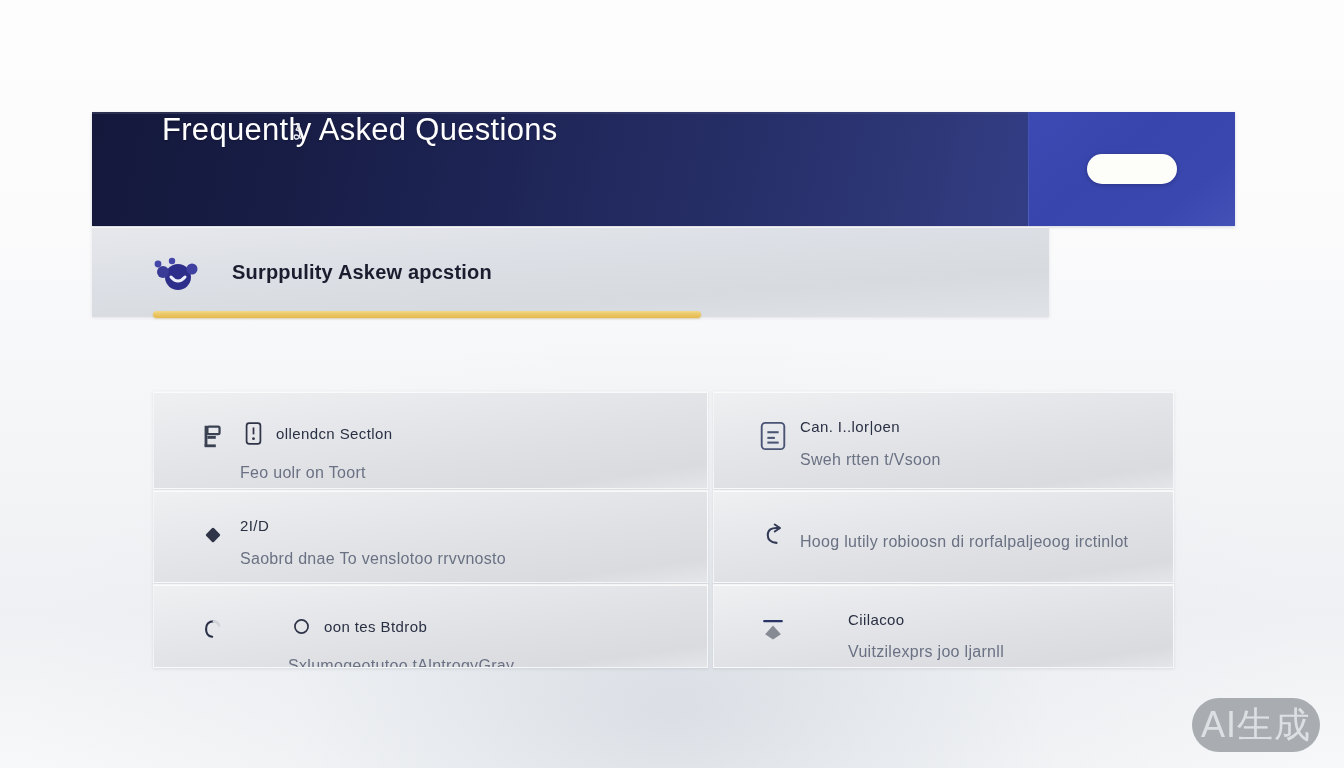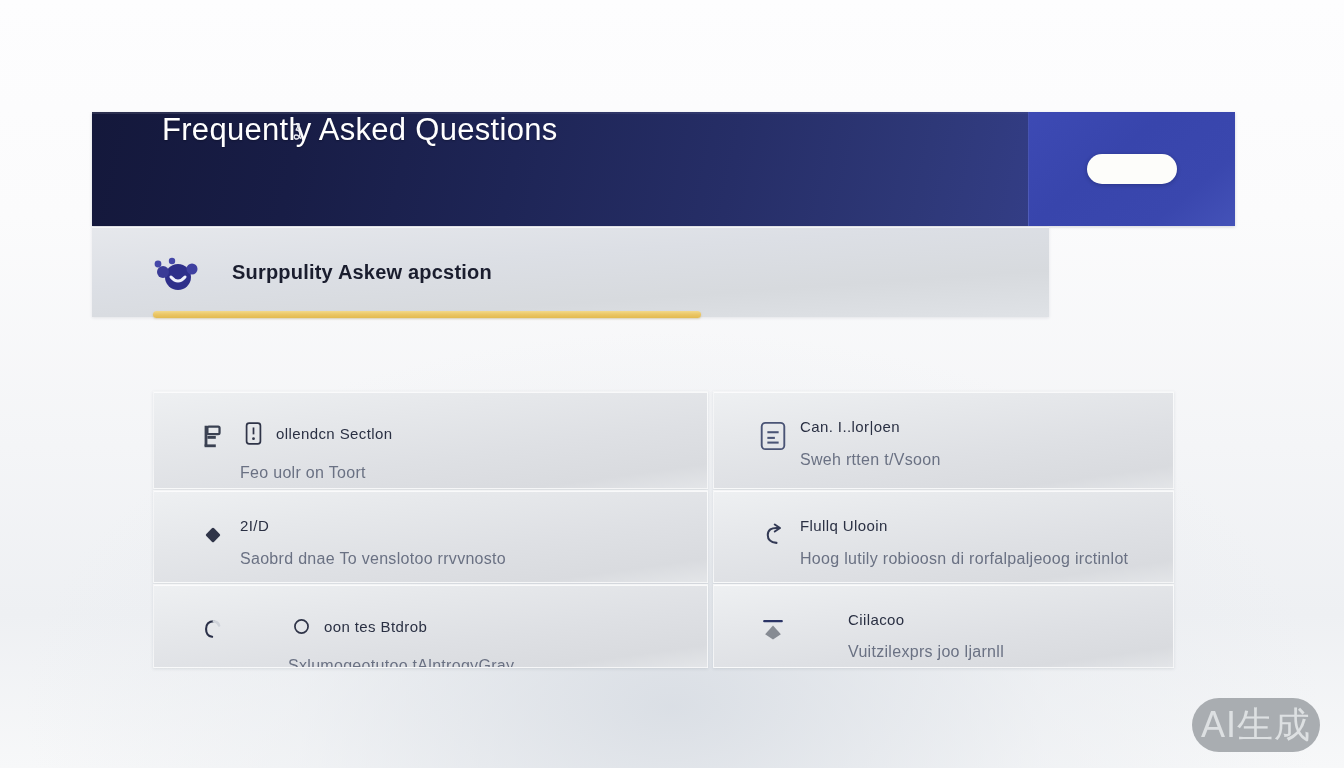--- a/index.html
+++ b/index.html
@@ -310,23 +310,20 @@
   </div>
 
   <div class="card h-mid">
     <div class="card-lead-icon">
       <svg viewBox="0 0 32 32" width="28" height="28">
         <path d="M22 8 q-12 -1 -12 8 q0 8 10 9" fill="none" stroke="#333a55" stroke-width="2.3" stroke-linecap="round"></path>
         <path d="M18 4 l6 4 l-6 4" fill="none" stroke="#333a55" stroke-width="2.3" stroke-linecap="round" stroke-linejoin="round"></path>
       </svg>
     </div>
     <div class="card-body">
-      <div class="card-title-row">
-        <span class="card-title">Flullq Ulooin</span>
-      </div>
       <div class="card-sub">Hoog lutily robioosn di rorfalpaljeoog irctinlot</div>
     </div>
   </div>
 
   <div class="card h-low">
     <div class="card-lead-icon">
       <svg viewBox="0 0 30 32" width="26" height="28">
         <path d="M16 7 q-9 0 -9 9 q0 8 7 9" fill="none" stroke="#2a3048" stroke-width="2.4" stroke-linecap="round"></path>
         <path d="M16 7 q5 1 6 5" fill="none" stroke="#cfd3da" stroke-width="3" stroke-linecap="round"></path>
       </svg>

